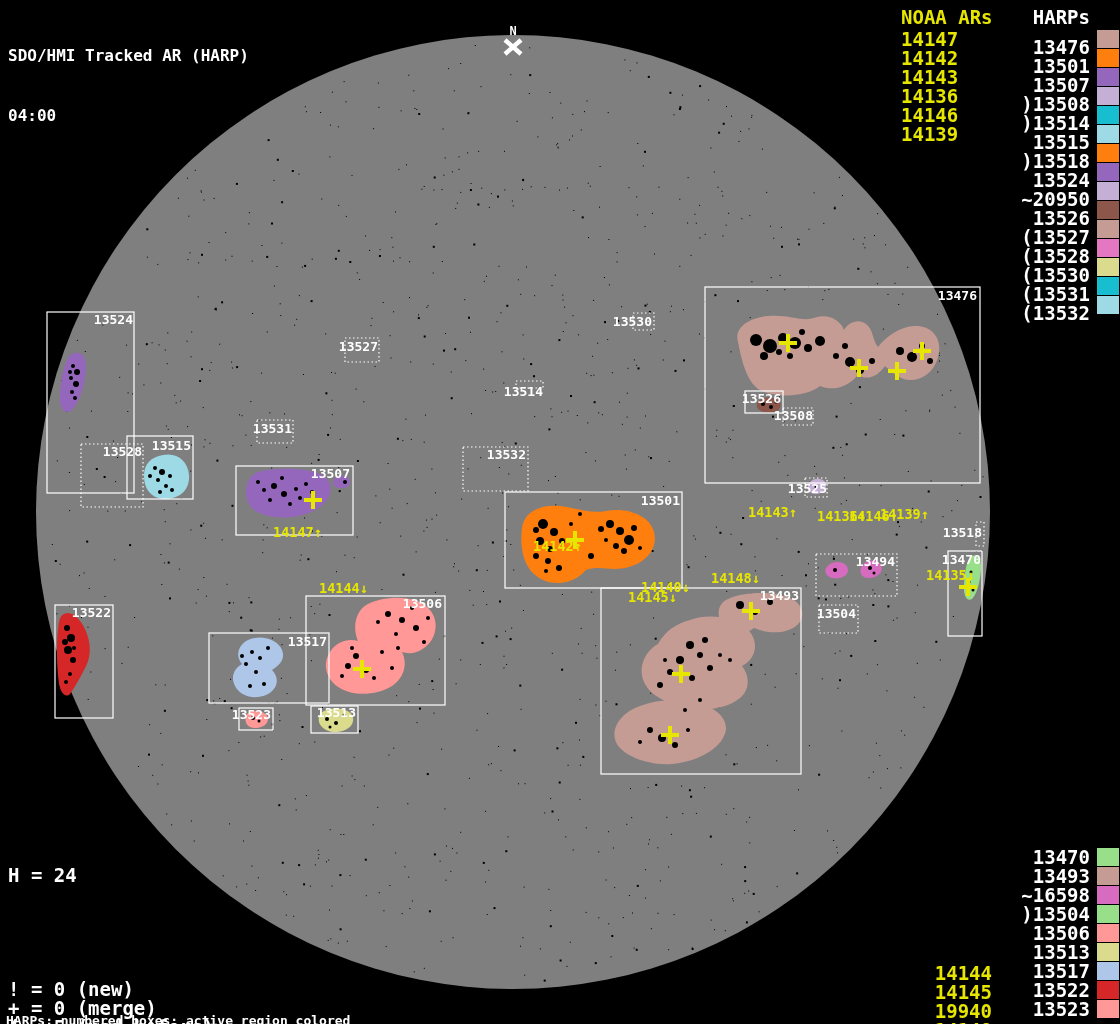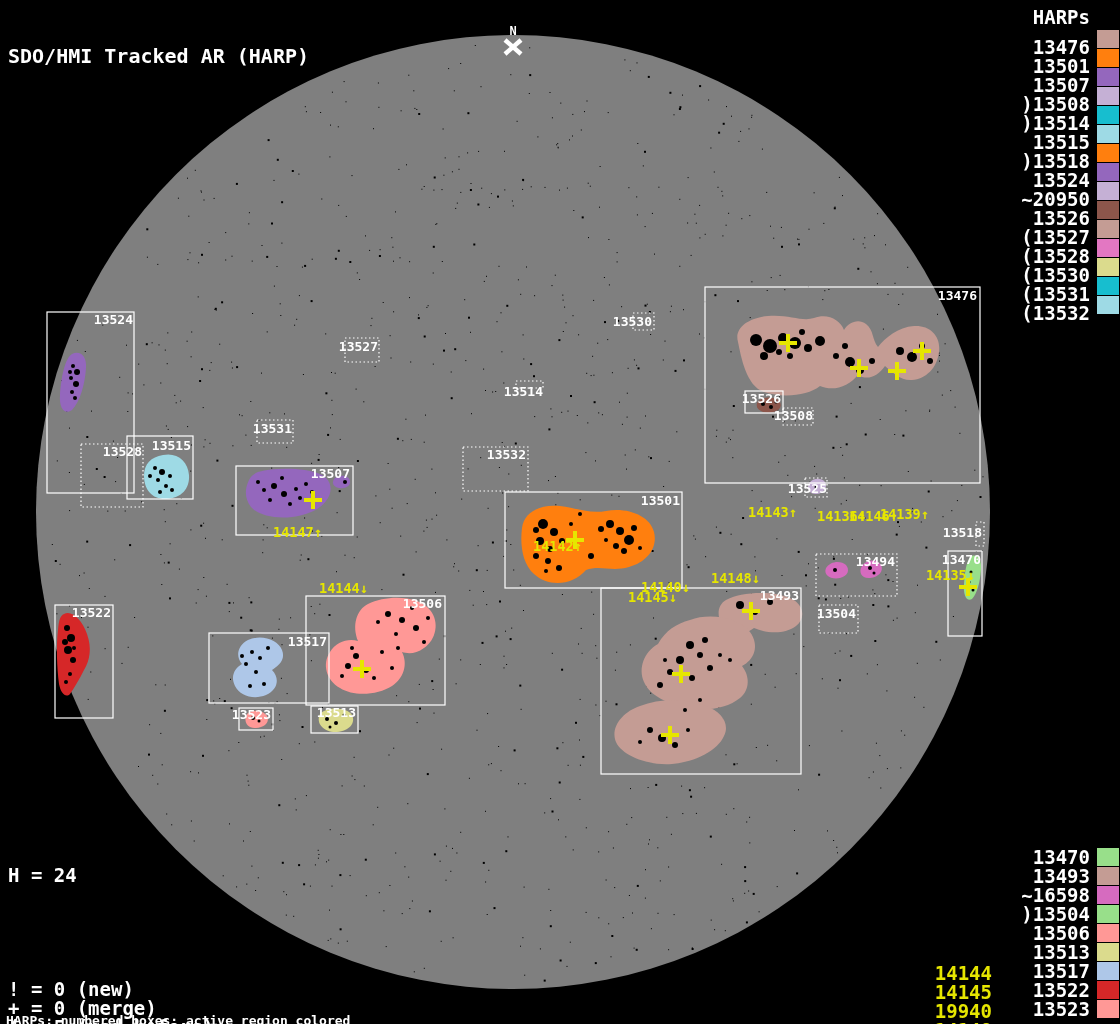--- a/index.html
+++ b/index.html
@@ -1,19 +1,19 @@
 <!DOCTYPE html>
 <html><head>
 <meta charset="utf-8">
 <style>
   html,body{margin:0;padding:0;background:#000;}
   .stage{position:relative;width:1120px;height:1024px;background:#000;overflow:hidden;
          font-family:"DejaVu Sans Mono",monospace;font-weight:bold;}
   #scene{position:absolute;left:0;top:0;}
-  .title-block{position:absolute;left:8px;top:6px;color:#fff;font-size:20px;line-height:20px;white-space:pre;}
+  .title-block{position:absolute;left:8px;top:6px;color:#fff;font-size:16px;line-height:20px;white-space:pre;}
   .col-noaa-top{position:absolute;left:901px;top:8px;color:#e6e600;font-size:19px;line-height:19px;}
   .col-noaa-top .hdr{margin-bottom:3px;}
   .col-harps-top{position:absolute;right:30px;top:8px;color:#fff;font-size:19px;line-height:19px;text-align:right;}
   .col-harps-top .hdr{margin-bottom:11px;}
   .col-harps-bottom{position:absolute;right:30px;top:848px;color:#fff;font-size:19px;line-height:19px;text-align:right;}
   .col-noaa-bottom{position:absolute;right:128px;top:964px;color:#e6e600;font-size:19px;line-height:19px;text-align:right;}
   .swatch{position:absolute;left:1097px;width:22px;height:18px;}
   .stats{position:absolute;left:8px;top:828px;color:#fff;font-size:19px;line-height:19px;white-space:pre;}
   .stats .gap{height:19px;}
   .footnotes{position:absolute;left:6px;top:991px;color:#fff;font-size:13px;line-height:12px;white-space:pre;}
@@ -1428,22 +1428,34 @@
       </g>
       <g>
         <line x1="505" y1="40" x2="521" y2="54" stroke="#ffffff" stroke-width="4.5"></line>
         <line x1="505" y1="54" x2="521" y2="40" stroke="#ffffff" stroke-width="4.5"></line>
         <text x="513" y="35" fill="#ffffff" font-size="12" font-weight="bold" text-anchor="middle" font-family="&quot;DejaVu Sans Mono&quot;,monospace">N</text>
       </g>
     </svg>
 
   <div class="title-block">
     <div>SDO/HMI Tracked AR (HARP)</div>
+    <div>04:00</div>
   </div>
 
+  <div class="col-noaa-top">
+    <div class="hdr">NOAA ARs</div>
+    <div id="noaa-top-items">
+        <div class="row">14147</div>
+        <div class="row">14142</div>
+        <div class="row">14143</div>
+        <div class="row">14136</div>
+        <div class="row">14146</div>
+        <div class="row">14139</div>
+      </div>
+  </div>
 
   <div class="col-harps-top">
     <div class="hdr">HARPs</div>
     <div id="harps-top-items">
         <div class="row">13476</div>
         <div class="row">13501</div>
         <div class="row">13507</div>
         <div class="row">)13508</div>
         <div class="row">)13514</div>
         <div class="row">13515</div>

